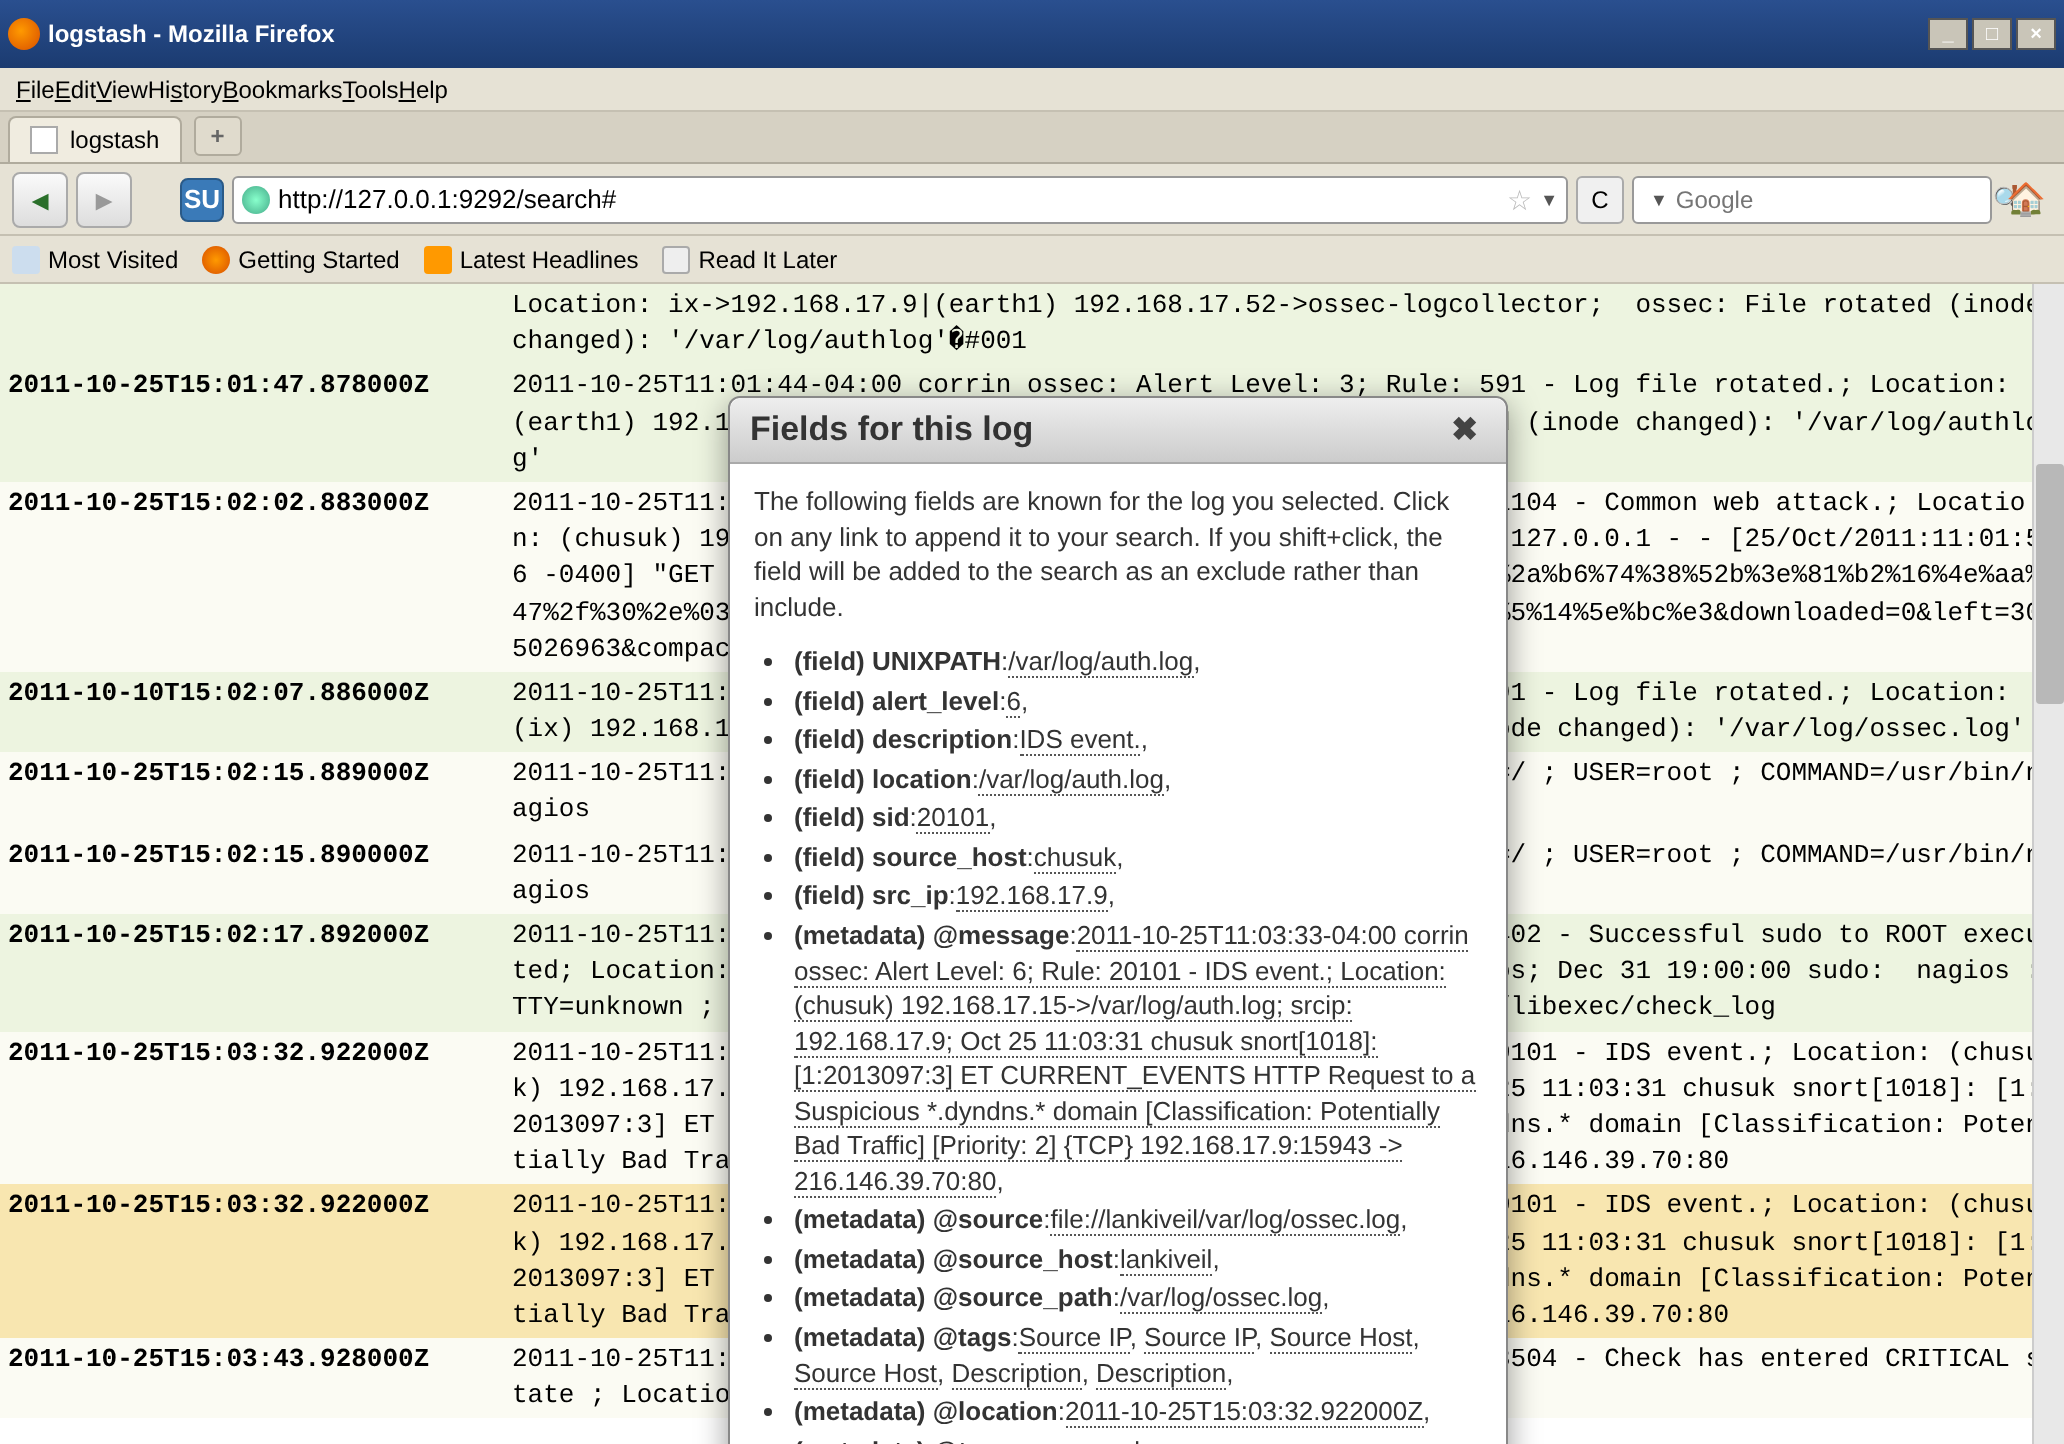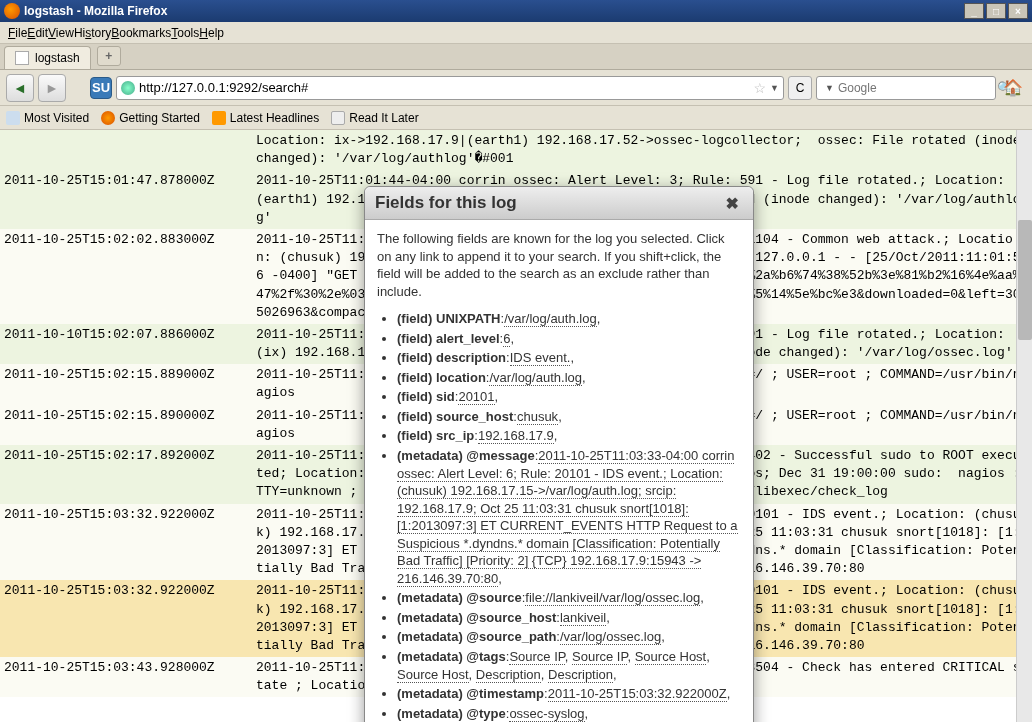--- a/index.html
+++ b/index.html
@@ -1,17 +1,17 @@
 <!DOCTYPE html>
 <html><head>
 <meta charset="utf-8">
 <style>
 * { margin: 0; padding: 0; box-sizing: border-box; }
 body { font-family: "Segoe UI", Tahoma, sans-serif; font-size: 12px; background: #eae5d7; overflow: hidden; width: 1032px; height: 722px; }
-.titlebar { background: linear-gradient(#2a4f8f, #1b3b70); color: #fff; height: 22px; display: flex; align-items: center; padding: 0 4px; font-size: 12px; font-weight: bold; }
+.titlebar { background: linear-gradient(#2a4f8f, #1b3b70); color: #fff; height: 34px; display: flex; align-items: center; padding: 0 4px; font-size: 12px; font-weight: bold; }
 .titlebar .ff-icon { width: 16px; height: 16px; background: radial-gradient(circle at 40% 40%, #ff9a00, #d84e00); border-radius: 50%; margin-right: 4px; }
 .titlebar .spacer { flex: 1; }
 .win-btns { display: flex; gap: 2px; }
 .win-btn { width: 20px; height: 16px; background: #c9c5b8; border: 1px solid #555; display: flex; align-items: center; justify-content: center; font-size: 10px; cursor: pointer; }
 .menubar { background: #e6e2d5; height: 22px; display: flex; align-items: center; padding: 0 8px; gap: 0; font-size: 12px; border-bottom: 1px solid #c5c0b2; }
 .menubar span { cursor: pointer; }
 .menubar span .ul { text-decoration: underline; }
 .tabbar { background: #d6d1c3; height: 26px; display: flex; align-items: flex-end; padding-left: 4px; border-bottom: 1px solid #b0ab9d; }
 .tab { background: #f0ece0; border: 1px solid #b0ab9d; border-bottom: none; border-radius: 4px 4px 0 0; padding: 4px 10px; display: flex; align-items: center; gap: 6px; font-size: 12px; margin-right: 2px; }
 .tab .page-icon { width: 14px; height: 14px; background: #fff; border: 1px solid #aaa; }
@@ -30,21 +30,21 @@
 .g-icon { width: 14px; height: 14px; }
 .searchbar { border: none; outline: none; flex: 1; font-size: 12px; color: #6d28d9; }
 .mag { color: #777; font-size: 12px; cursor: pointer; }
 .home { width: 26px; height: 26px; display: flex; align-items: center; justify-content: center; cursor: pointer; font-size: 16px; color: #555; }
 .bmbar { background: #e6e2d5; height: 24px; display: flex; align-items: center; padding: 0 6px; gap: 12px; font-size: 12px; border-bottom: 1px solid #c5c0b2; }
 .bm { display: flex; align-items: flex-end; gap: 4px; cursor: pointer; }
 .bm-icon { width: 14px; height: 14px; border-radius: 2px; }
 .content { position: relative; height: calc(722px - 22px - 22px - 26px - 36px - 24px); overflow: hidden; background: #fff; }
 .logtable { width: 100%; font-family: "Courier New", monospace; font-size: 13px; line-height: 1.4; }
 .logrow { display: flex; }
-.ts { width: 252px; flex-shrink: 0; padding: 2px 4px; white-space: pre; }
+.ts { width: 252px; flex-shrink: 0; padding: 2px 4px; white-space: pre; font-weight: bold; }
 .msg { flex: 1; padding: 2px 4px; white-space: pre-wrap; word-break: break-all; }
 .r0 { background: #edf4e0; }
 .r1 { background: #fbfbf3; }
 .r2 { background: #f8e6b0; }
 .scrollbar { position: absolute; right: 0; top: 0; width: 16px; height: 100%; background: #e8e8e8; border-left: 1px solid #ccc; }
 .thumb { position: absolute; top: 90px; width: 14px; left: 1px; height: 120px; background: #b8b8b8; border-radius: 2px; }
 .popup { position: absolute; left: 364px; top: 56px; width: 390px; background: #fff; border: 1px solid #888; border-radius: 6px; box-shadow: 0 4px 16px rgba(0,0,0,0.4); font-family: "Segoe UI", Tahoma, sans-serif; }
 .popup-header { background: linear-gradient(#eee, #ccc); border-bottom: 1px solid #aaa; border-radius: 6px 6px 0 0; padding: 6px 10px; display: flex; align-items: center; }
 .popup-title { font-size: 17px; font-weight: bold; color: #333; flex: 1; }
 .popup-close { font-size: 16px; font-weight: bold; color: #444; cursor: pointer; padding: 0 4px; }
@@ -191,19 +191,19 @@
           <li><b>(field) description</b>:<a>IDS event.</a>,</li>
           <li><b>(field) location</b>:<a>/var/log/auth.log</a>,</li>
           <li><b>(field) sid</b>:<a>20101</a>,</li>
           <li><b>(field) source_host</b>:<a>chusuk</a>,</li>
           <li><b>(field) src_ip</b>:<a>192.168.17.9</a>,</li>
           <li><b>(metadata) @message</b>:<a>2011-10-25T11:03:33-04:00 corrin ossec: Alert Level: 6; Rule: 20101 - IDS event.; Location: (chusuk) 192.168.17.15-&gt;/var/log/auth.log; srcip: 192.168.17.9; Oct 25 11:03:31 chusuk snort[1018]: [1:2013097:3] ET CURRENT_EVENTS HTTP Request to a Suspicious *.dyndns.* domain [Classification: Potentially Bad Traffic] [Priority: 2] {TCP} 192.168.17.9:15943 -&gt; 216.146.39.70:80</a>,</li>
           <li><b>(metadata) @source</b>:<a>file://lankiveil/var/log/ossec.log</a>,</li>
           <li><b>(metadata) @source_host</b>:<a>lankiveil</a>,</li>
           <li><b>(metadata) @source_path</b>:<a>/var/log/ossec.log</a>,</li>
           <li><b>(metadata) @tags</b>:<a>Source IP</a>, <a>Source IP</a>, <a>Source Host</a>, <a>Source Host</a>, <a>Description</a>, <a>Description</a>,</li>
-          <li><b>(metadata) @timestamp</b>:<a>2011-10-25T15:03:32.922000Z</a>,</li>
+          <li><b>(metadata) @location</b>:<a>2011-10-25T15:03:32.922000Z</a>,</li>
           <li><b>(metadata) @type</b>:<a>ossec-syslog</a>,</li>
         </ul>
     </div>
 
   </div>
 </div>
 
 </body></html>

